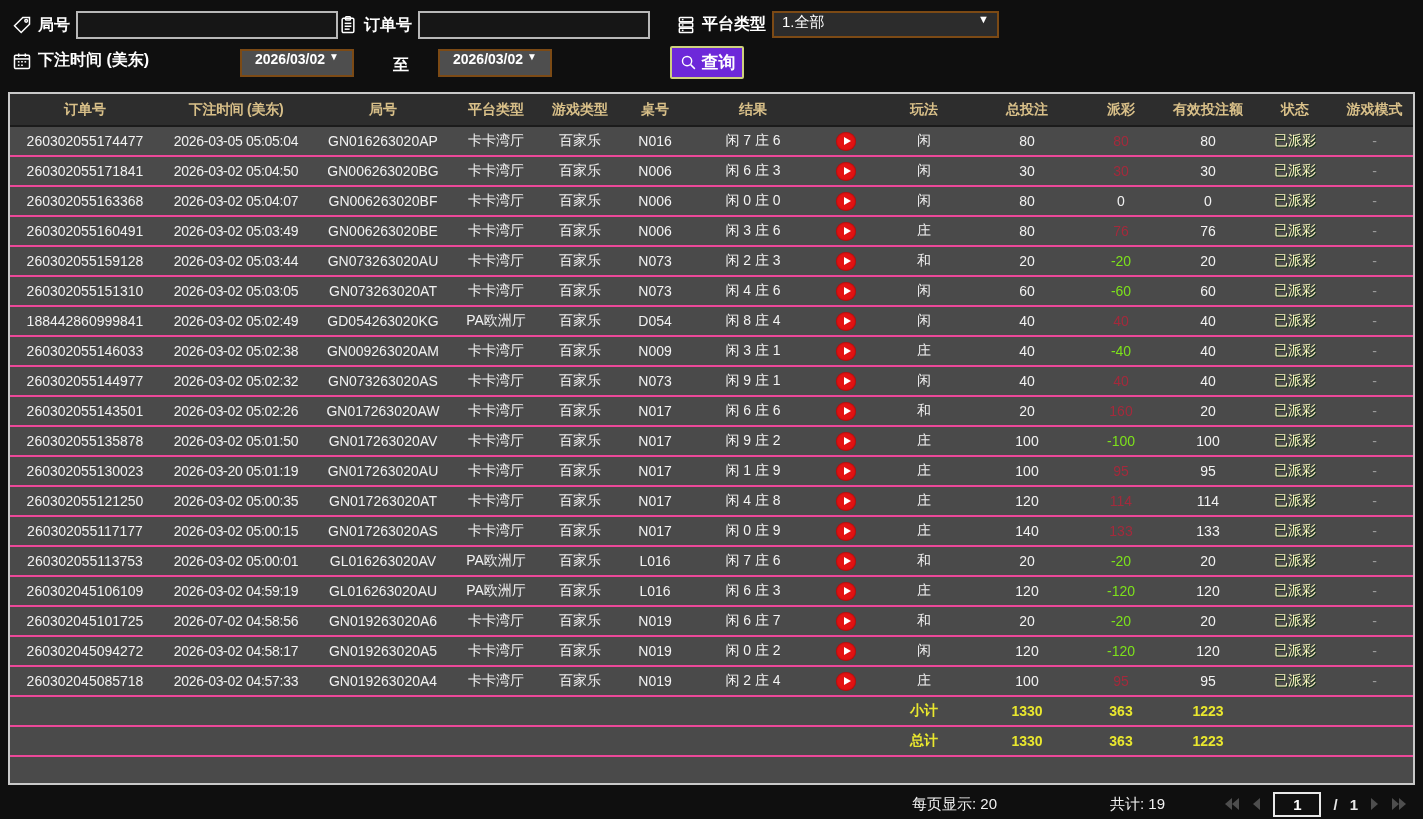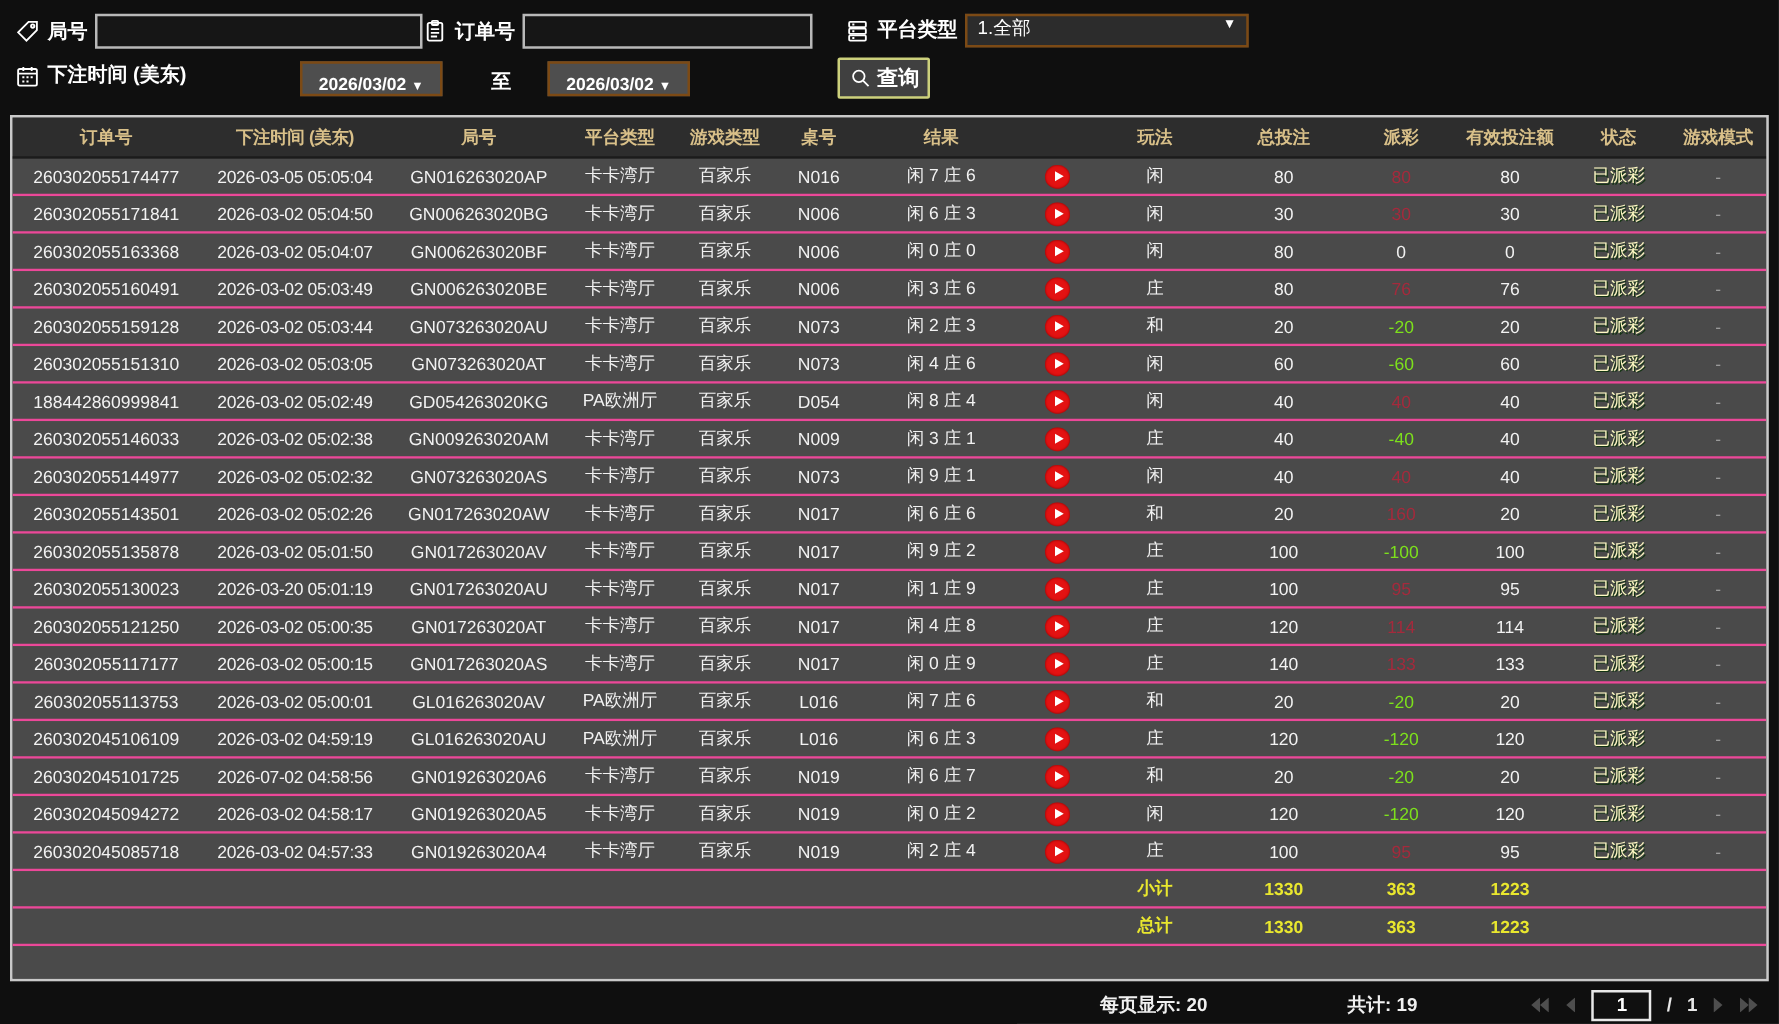--- a/index.html
+++ b/index.html
@@ -22,27 +22,27 @@
     font-family:"Liberation Sans", sans-serif;
   }
   .dropdown {
     width:227px; height:27px; background:#2c2c2c; border:2px solid #7c4a15;
     display:flex; justify-content:space-between;
     padding:0 8px; font-size:15px; color:#fff; cursor:pointer;
   }
   .dropdown .arrow { font-size:11px; color:#fff; }
   .datebox {
     width:114px; height:28px; background:#4e4e4e; border:2px solid #7c4a15;
-    display:flex; align-items:flex-end; justify-content:center; gap:4px;
+    display:flex; align-items:flex-start; justify-content:center; gap:4px;
     font-size:14px; font-weight:bold; color:#fff; cursor:pointer;
   }
   .datebox .arrow { font-size:10px; }
   .searchbtn {
     position:absolute; left:670px; top:46px; width:74px; height:33px;
-    background:#404040; border:2px solid #cdd17c; border-radius:2px;
+    background:#6d28d9; border:2px solid #cdd17c; border-radius:2px;
     display:flex; align-items:center; justify-content:center; gap:3px;
     color:#fff; font-size:17px; font-weight:bold; cursor:pointer;
   }
   .searchbtn svg { stroke:#fff; fill:none; stroke-width:2; }
   
   .table {
     position:absolute; left:8px; top:92px; width:1407px; height:693px;
     border:2px solid #c9c9c9; background:#4a4a4a;
     display:flex; flex-direction:column; overflow:hidden;
   }
@@ -72,21 +72,21 @@
     display:inline-flex; align-items:center; justify-content:center; cursor:pointer;
     box-shadow:0 0 2px #7a0000 inset;
   }
   .play .tri {
     width:0; height:0; border-left:7px solid #fff;
     border-top:4.5px solid transparent; border-bottom:4.5px solid transparent;
     margin-left:2px;
   }
   
   .footer { position:absolute; left:0; top:789px; width:1423px; height:30px; }
-  .ftext { position:absolute; font-size:15px; color:#f0f0f0; font-weight:700; white-space:nowrap; }
+  .ftext { position:absolute; font-size:15px; color:#f0f0f0; font-weight:400; white-space:nowrap;margin-left:32px; }
   .pager { position:absolute; right:16px; top:0; display:flex; align-items:center; gap:12px; height:30px; }
   .pager svg { display:block; cursor:pointer; }
   .pageinput {
     width:48px; height:25px; background:#101010; border:2px solid #e8e8e8;
     color:#fff; font-size:15px; font-weight:bold; text-align:center; outline:none;
     font-family:"Liberation Sans", sans-serif;
   }
   .pslash, .ptotal { font-size:15px; font-weight:bold; color:#e8e8e8; }
 </style>
 </head>

